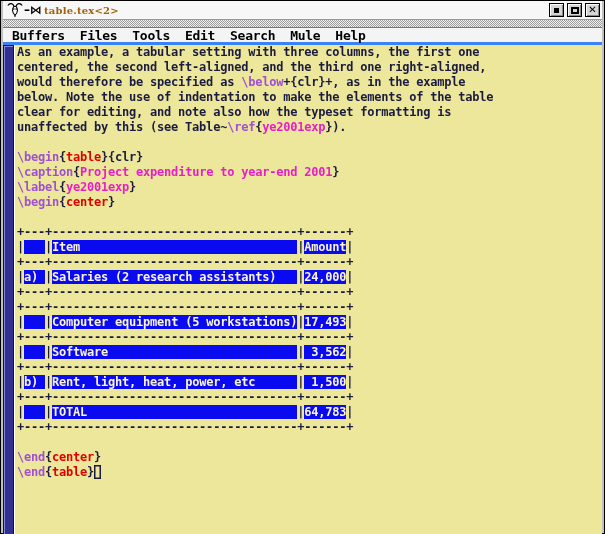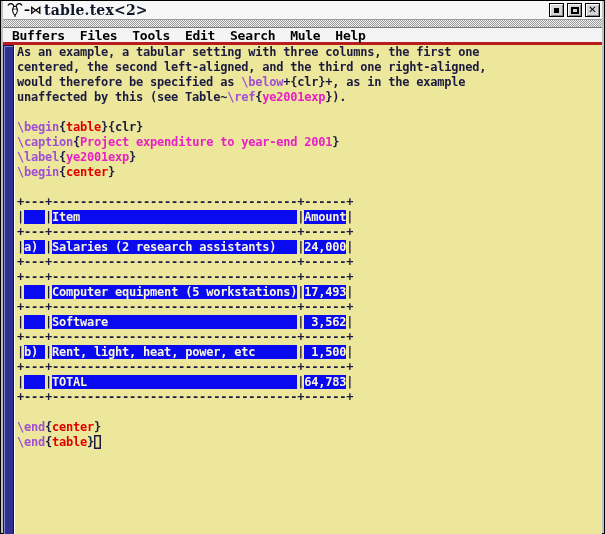--- a/index.html
+++ b/index.html
@@ -9,39 +9,39 @@
     padding:0 2px; display:flex; flex-direction:column;
     font-family:"DejaVu Sans Mono", monospace;
   }
   
   .titlebar{
     height:18px; background:var(--titlebg); display:flex; align-items:center;
     border-bottom:1px solid #9a9a9a; padding-left:3px; flex:0 0 auto;
   }
   .gnu{width:18px;height:16px;display:inline-flex;align-items:center;}
   .tmark{font-family:"DejaVu Sans", sans-serif;font-weight:bold;font-size:12px;color:#000;margin:0 2px 0 0;}
-  .ttext{font-family:"DejaVu Serif", serif;font-weight:bold;font-size:14px;color:#0f172a;letter-spacing:.2px;}
+  .ttext{font-family:"DejaVu Serif", serif;font-weight:bold;font-size:10px;color:#a16207;letter-spacing:.2px;}
   .winbtns{margin-left:auto;display:flex;gap:3px;margin-right:2px;}
   .wbtn{width:15px;height:14px;background:#d6d6d6;border:1px solid #000;
     box-shadow:inset 1px 1px 0 #ffffff, inset -1px -1px 0 #8a8a8a;
     display:flex;align-items:center;justify-content:center;box-sizing:border-box;}
   .glyph-min{width:5px;height:5px;background:#000;}
   .glyph-max{width:8px;height:7px;border:2px solid #000;box-sizing:border-box;}
   .glyph-close{font-size:10px;font-weight:bold;color:#000;line-height:10px;font-family:"DejaVu Sans", sans-serif;}
   
   .stipple{
     height:7px; flex:0 0 auto;
     background:conic-gradient(#9b9b9b 25%, #f2f2f2 25% 50%, #9b9b9b 50% 75%, #f2f2f2 75%);
     background-size:2px 2px; border-bottom:1px solid #777;
   }
   
   .menubar{
     height:17px; background:#f4f4f4; display:flex; align-items:center;
     padding-left:9px; gap:15px; box-sizing:border-box;
-    border-bottom:3px solid #b91c1c; flex:0 0 auto;
+    border-bottom:3px solid #3b82f6; flex:0 0 auto;
   }
   .menu-item{font-size:13px;font-weight:bold;color:#000;letter-spacing:-0.3px;cursor:default;}
   
   .content{flex:0 0 auto; height:530px; display:flex; background:var(--bg);}
   .scrollbar{width:12px; background:var(--sbtrough); border-right:1px solid #fffdef; position:relative; box-sizing:border-box;}
   .thumb{position:absolute; top:1px; bottom:1px; left:1px; right:1px;
     background:var(--sbthumb); border-left:1px solid #8585d8; border-top:1px solid #8585d8; box-sizing:border-box;}
   .buffer{flex:1; padding-left:2px; overflow:hidden; color:var(--fg);
     font-size:12px; font-weight:bold; line-height:15px; letter-spacing:-0.22px;}
   .ln{white-space:pre; height:15px;}
@@ -109,20 +109,22 @@
     </div>
 
   <div class="content">
     <div class="scrollbar">
       <div class="thumb"></div>
     </div>
     <div class="buffer" id="buffer">
         <div class="ln"><span>As an example, a tabular setting with three columns, the first one</span></div>
         <div class="ln"><span>centered, the second left-aligned, and the third one right-aligned,</span></div>
         <div class="ln"><span>would therefore be specified as </span><span class="k">\below</span><span>+{clr}+, as in the example</span></div>
+        <div class="ln"><span>below. Note the use of indentation to make the elements of the table</span></div>
+        <div class="ln"><span>clear for editing, and note also how the typeset formatting is</span></div>
         <div class="ln"><span>unaffected by this (see Table~</span><span class="k">\ref</span><span>{</span><span class="m">ye2001exp</span><span>}).</span></div>
         <div class="ln">&nbsp;</div>
         <div class="ln"><span class="k">\begin</span><span>{</span><span class="r">table</span><span>}{clr}</span></div>
         <div class="ln"><span class="k">\caption</span><span>{</span><span class="m">Project expenditure to year-end 2001</span><span>}</span></div>
         <div class="ln"><span class="k">\label</span><span>{</span><span class="m">ye2001exp</span><span>}</span></div>
         <div class="ln"><span class="k">\begin</span><span>{</span><span class="r">center</span><span>}</span></div>
         <div class="ln">&nbsp;</div>
         <div class="ln"><span>+---+-----------------------------------+------+</span></div>
         <div class="ln"><span>|</span><span class="c">   </span><span>|</span><span class="c">Item                               </span><span>|</span><span class="c">Amount</span><span>|</span></div>
         <div class="ln"><span>+---+-----------------------------------+------+</span></div>

